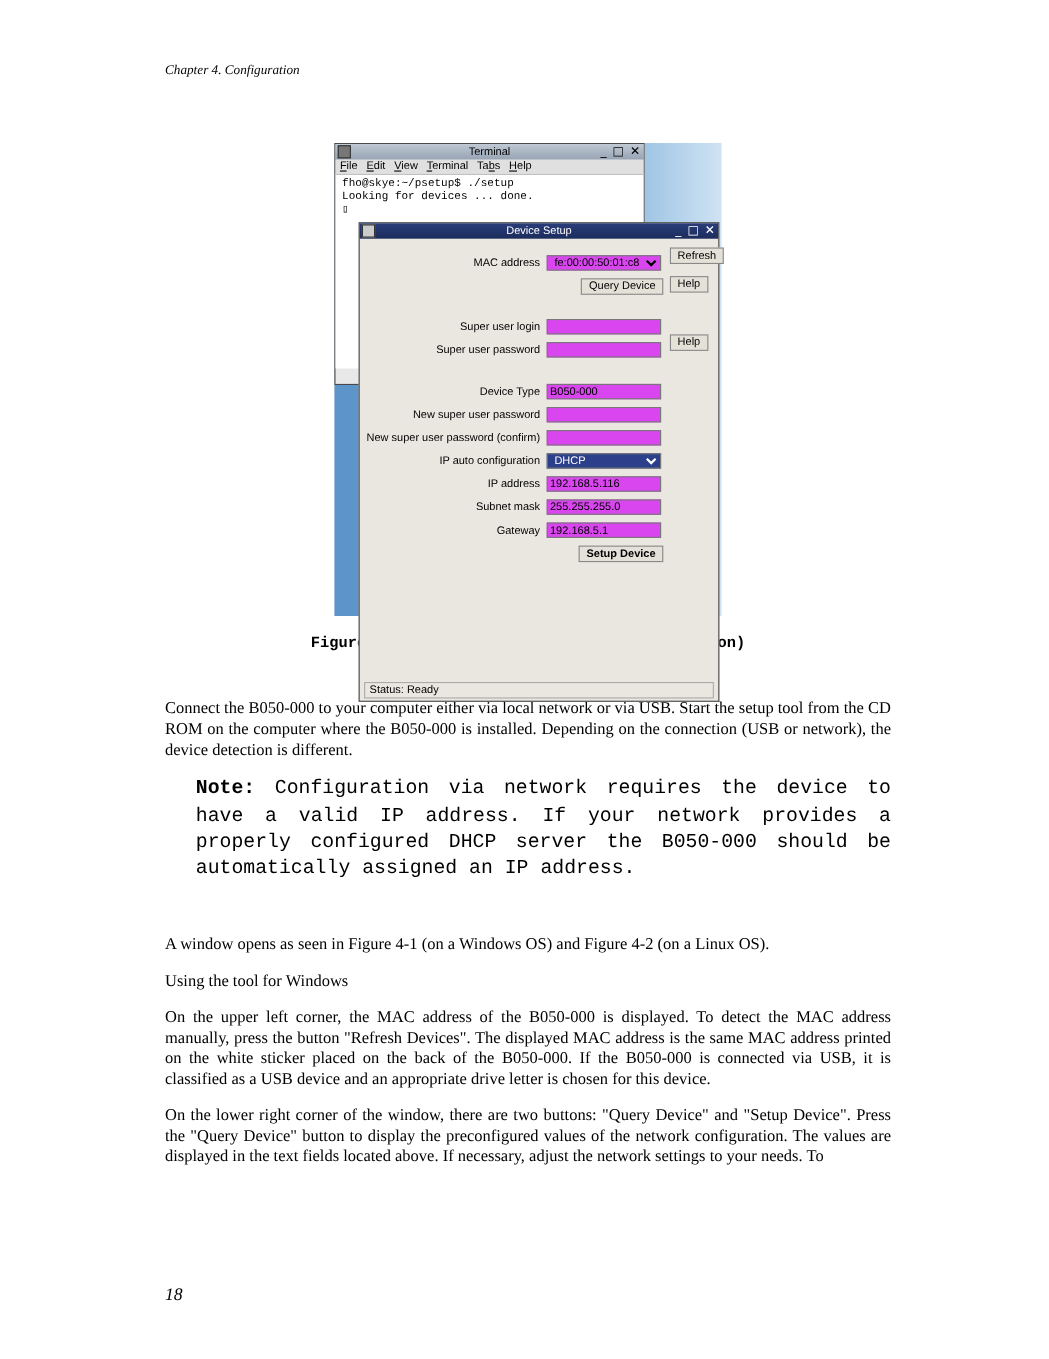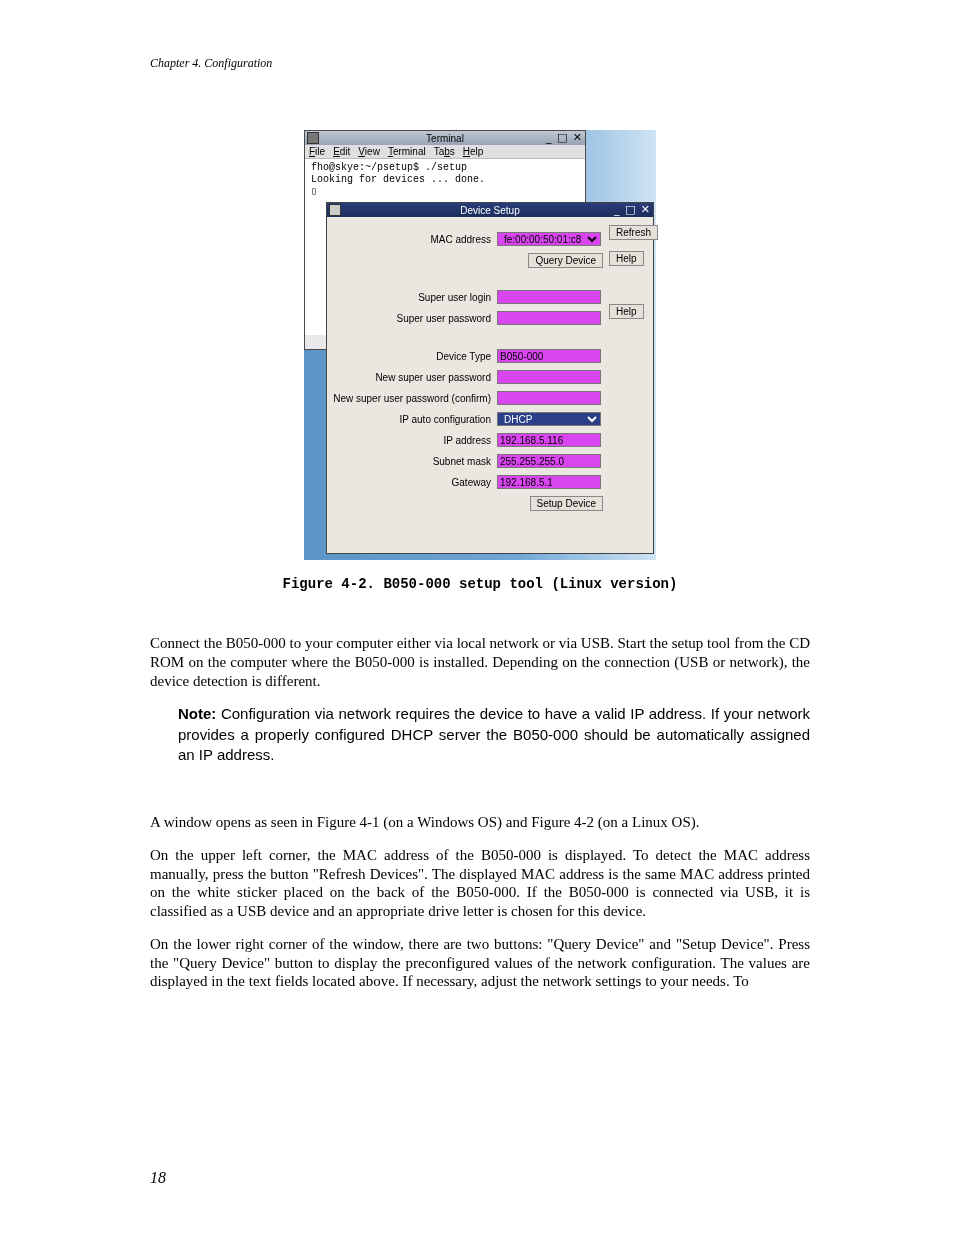--- a/index.html
+++ b/index.html
@@ -34,22 +34,22 @@
     margin-bottom: 42px;
     font-family: Liberation Mono, monospace;
   }
   p.body {
     font-size: 15px;
     line-height: 1.25;
     text-align: justify;
     margin: 0 0 14px 0;
   }
   .note {
-    font-family: Liberation Sans, sans-serif;
-    font-size: 15px;
+    font-family: Liberation Mono, monospace;
+    font-size: 18px;
     line-height: 1.35;
     margin: 14px 0 14px 28px;
     text-align: justify;
   }
   .note b { font-weight: bold; }
   h2.sec {
     font-family: Arial, Helvetica, sans-serif;
     font-weight: bold;
     font-size: 20px;
     margin: 48px 0 18px 0;
@@ -106,21 +106,21 @@
   .menubar span { cursor:default; }
   .menubar span u{text-decoration:underline;}
   .term-body{
     background:#fff; height:170px; padding:3px 6px;
     font-family: "Courier New", monospace; font-size:10px; line-height:1.2;
     border-top:1px solid #bbb;
   }
   .setup-window{
     position:absolute;
     top:72px; left:22px;
-    width:328px; height:352px;
+    width:328px; height:436px;
     background:#eae7e0;
     border:1px solid #444;
     box-sizing:border-box;
   }
   .setup-window .titlebar{
     background: linear-gradient(#2a3d7a,#1c2c5c);
     color:#fff;
     justify-content:center;
   }
   .setup-window .titlebar .sys-icon{background:#ccc;}
@@ -256,40 +256,42 @@
         </div>
         <div class="form-row">
           <label>Subnet mask</label>
           <input value="255.255.255.0" style="">
         </div>
         <div class="form-row">
           <label>Gateway</label>
           <input value="192.168.5.1" style="">
         </div>
         <div class="form-row" style="justify-content:flex-end; margin-right:50px;">
-          <span class="btn" style="margin-left:78px;">Setup Device</span>
-        </div>
-
+          <span class="btn" style="margin-left:78px;font-weight:bold;">Setup Device</span>
+        </div>
+
+        <div class="status-bar">Status: Ready</div>
       </div>
 
     </div>
     <div class="figure-caption">Figure 4-2. B050-000 setup tool (Linux version)</div>
   </div>
 
   <p class="body">Connect the B050-000 to your computer either via local network or via USB. Start the setup tool from the CD ROM on the computer where the B050-000 is installed. Depending on the connection (USB or network), the device detection is different.</p>
 
   <p class="note">
     <b>Note:</b><span> Configuration via network requires the device to have a valid IP address. If your network provides a properly configured DHCP server the B050-000 should be automatically assigned an IP address.</span>
   </p>
 
   <div style="height:34px"></div>
 
   <p class="body">A window opens as seen in Figure 4-1 (on a Windows OS) and Figure 4-2 (on a Linux OS).</p>
 
 
+  <p class="body">Using the tool for Windows</p>
 
   <p class="body indented">On the upper left corner, the MAC address of the B050-000 is displayed. To detect the MAC address manually, press the button "Refresh Devices". The displayed MAC address is the same MAC address printed on the white sticker placed on the back of the B050-000. If the B050-000 is connected via USB, it is classified as a USB device and an appropriate drive letter is chosen for this device.</p>
 
   <p class="body indented">On the lower right corner of the window, there are two buttons: "Query Device" and "Setup Device". Press the "Query Device" button to display the preconfigured values of the network configuration. The values are displayed in the text fields located above. If necessary, adjust the network settings to your needs. To</p>
 
 </div>
 
 <div class="page-number">18</div>
 
 </body></html>

